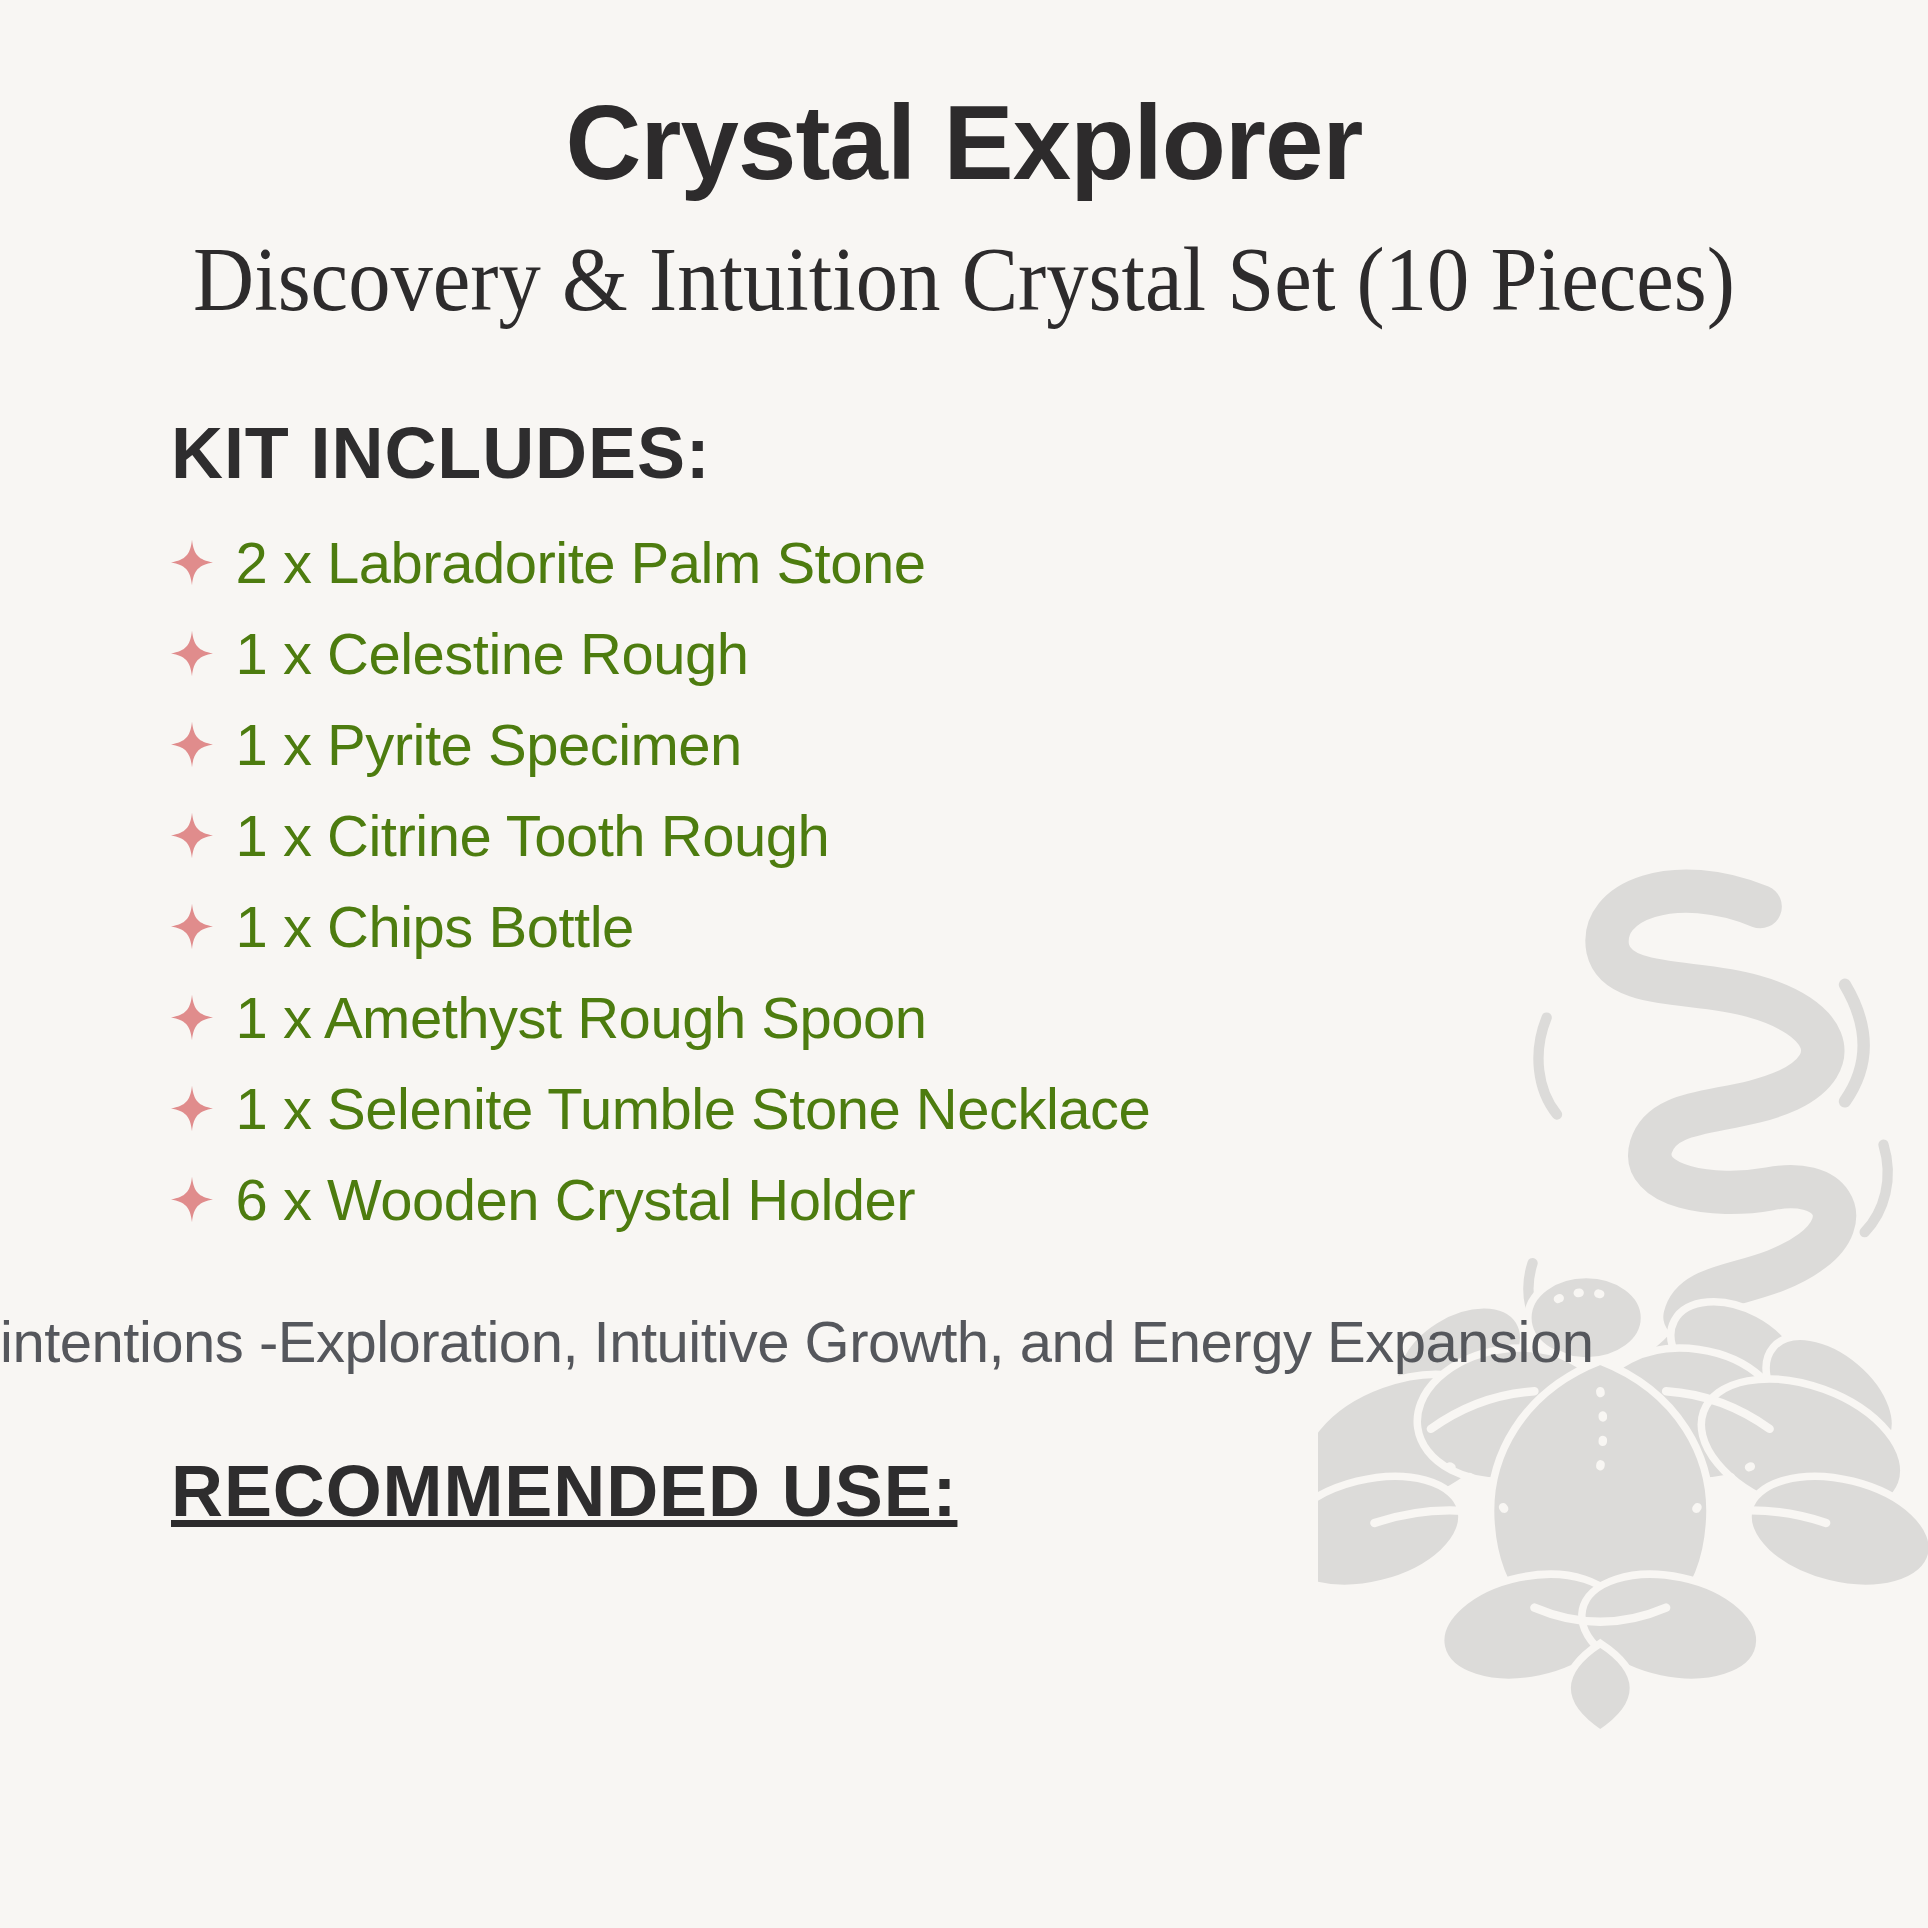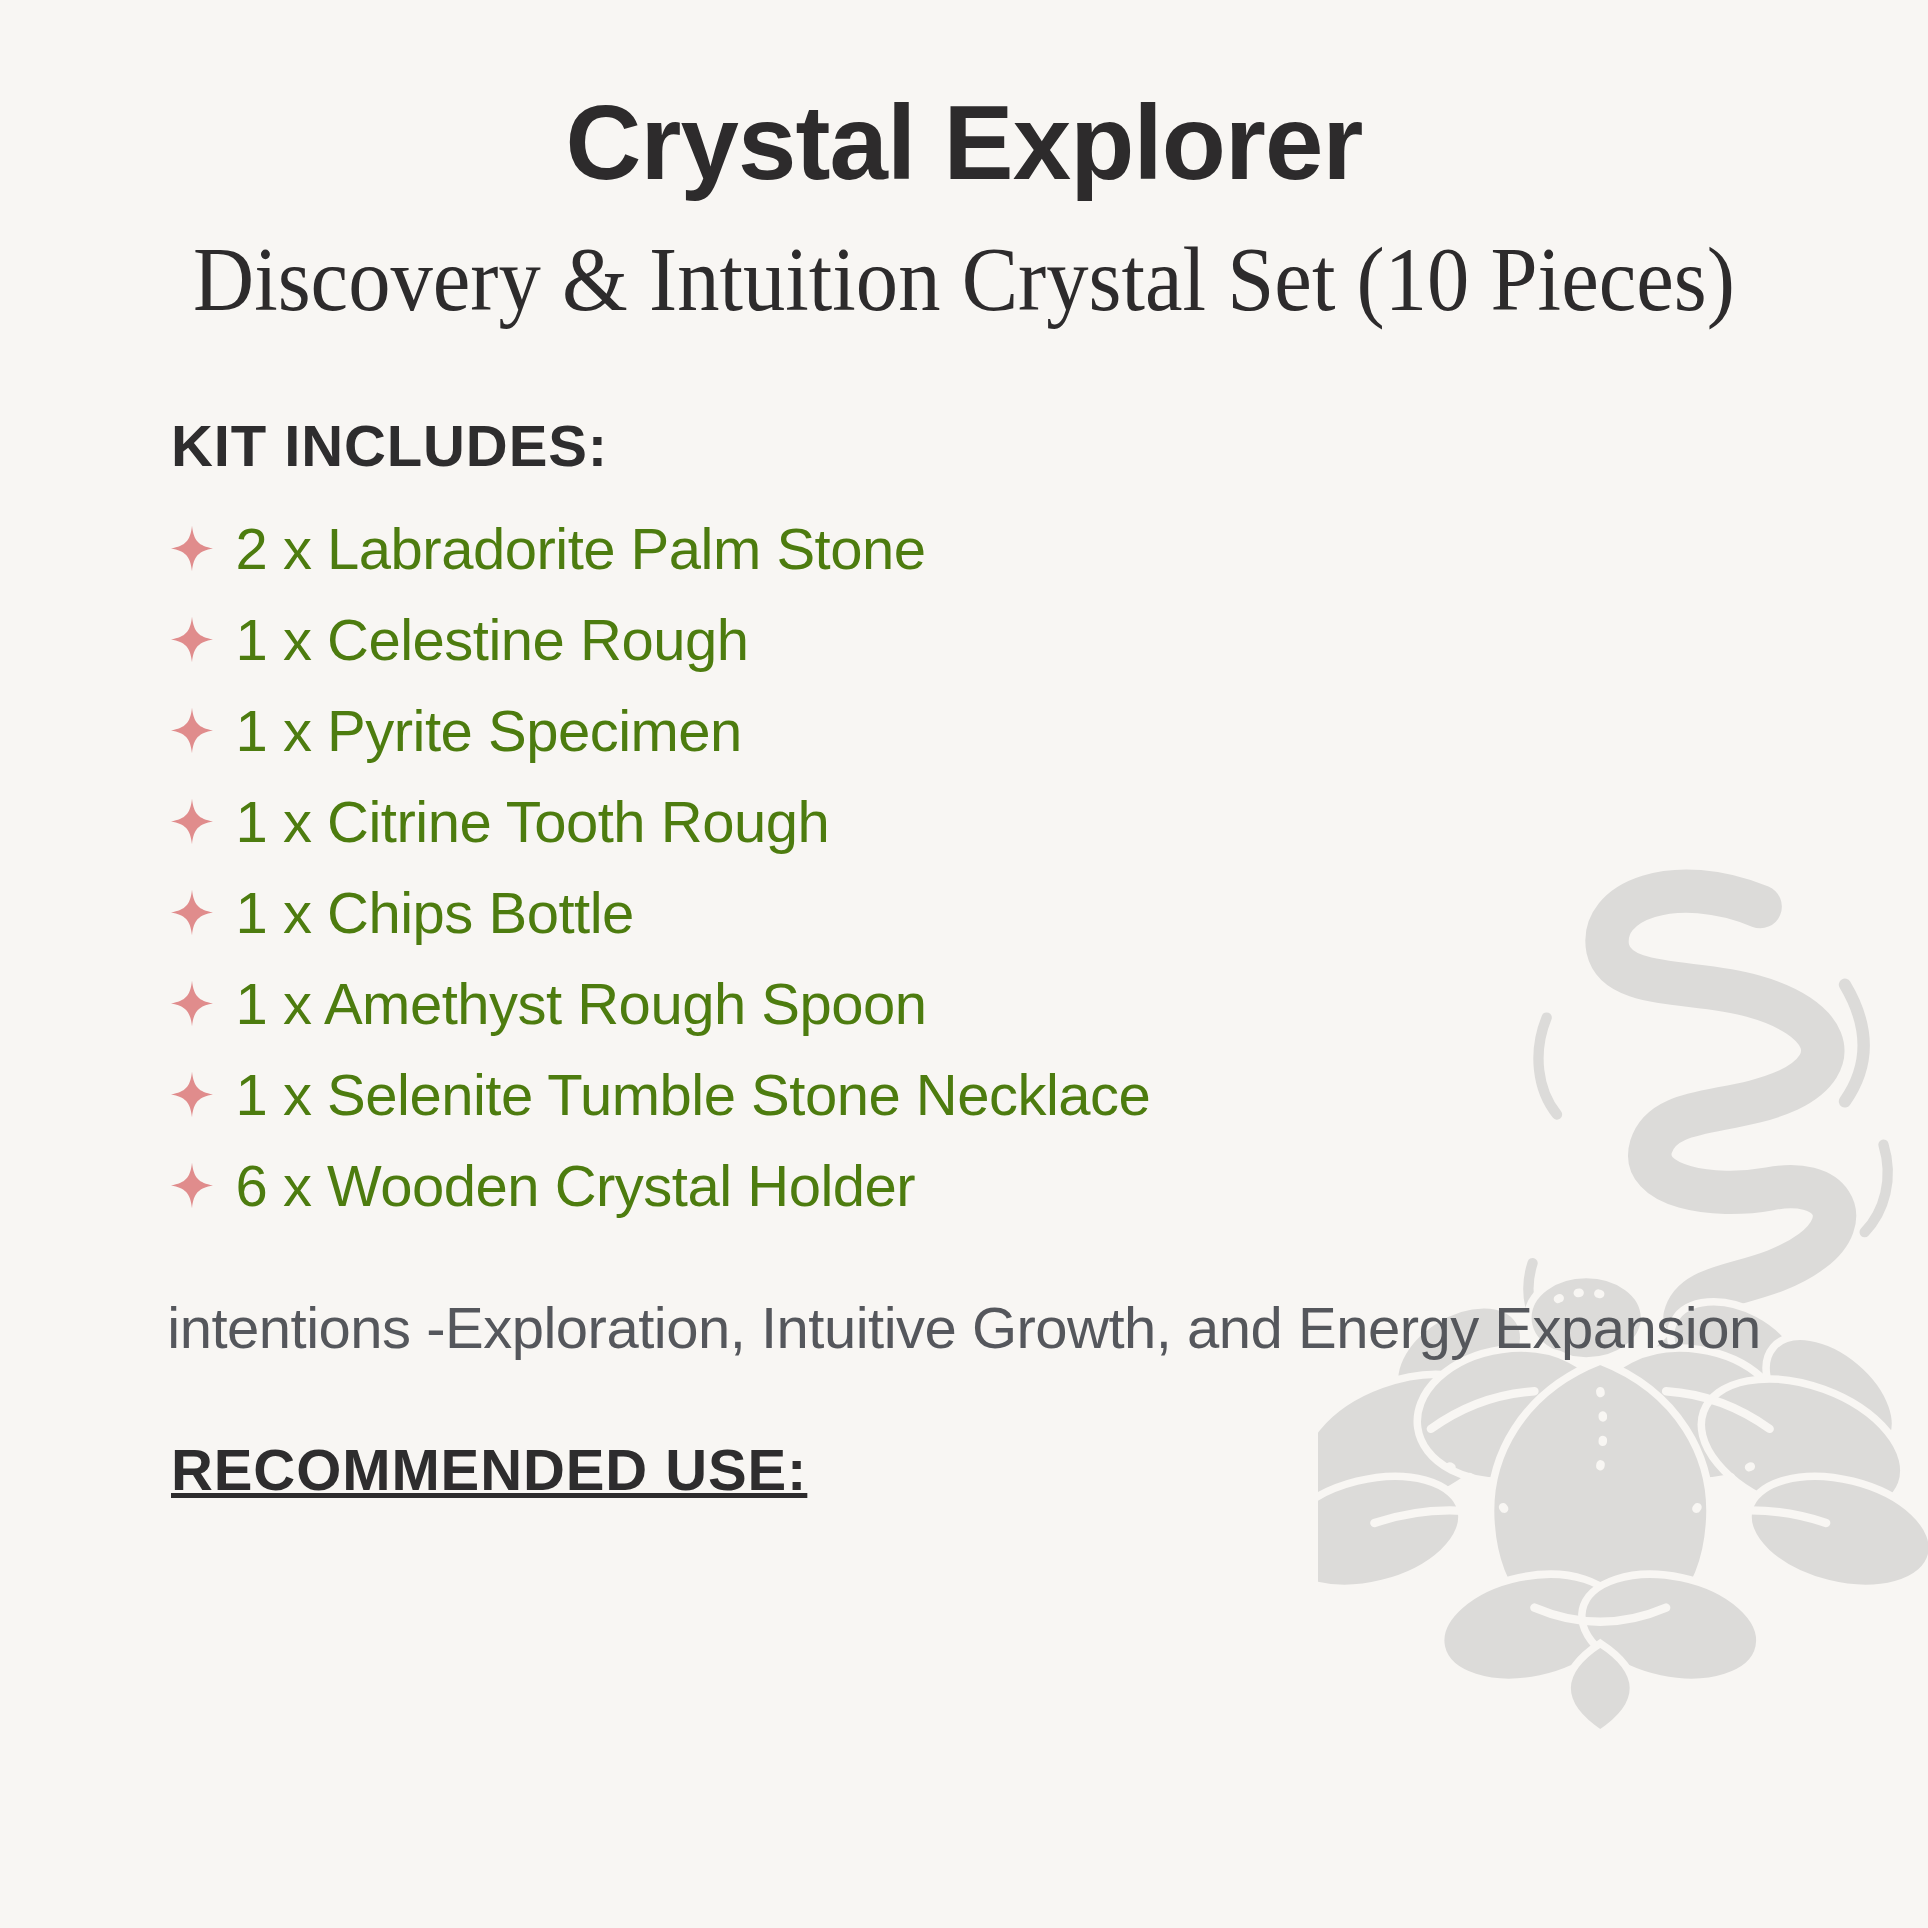--- a/index.html
+++ b/index.html
@@ -28,21 +28,21 @@
     font-size:91px;
     font-weight:400;
     color:#2d2b2c;
     white-space:nowrap;
     transform:scaleX(0.93);
     transform-origin:50% 50%;
     line-height:1.1;
   }
   .kit-section{margin:87px 0 0 171px;}
   .section-heading{
-    font-size:58px;
+    font-size:72px;
     font-weight:700;
     letter-spacing:0.9px;
     color:#2e2d2e;
     line-height:1;
   }
   .kit-list{
     list-style:none;
     margin:28px 0 0 0;
     padding:0;
   }
@@ -55,21 +55,20 @@
     letter-spacing:-0.5px;
   }
   .sparkle{
     width:42px;height:47px;
     flex:none;
     margin-right:22.6px;
     display:block;
   }
   .intentions{
     margin-top:62px;
-    text-align:center;
     white-space:nowrap;
     font-size:58px;
     color:#55575c;
     letter-spacing:-0.5px;
     line-height:1.2;
   }
   .recommended-section{margin:79px 0 0 171px;text-decoration:underline;}
   .recommended-text{
     margin-top:43px;
     font-size:56px;

